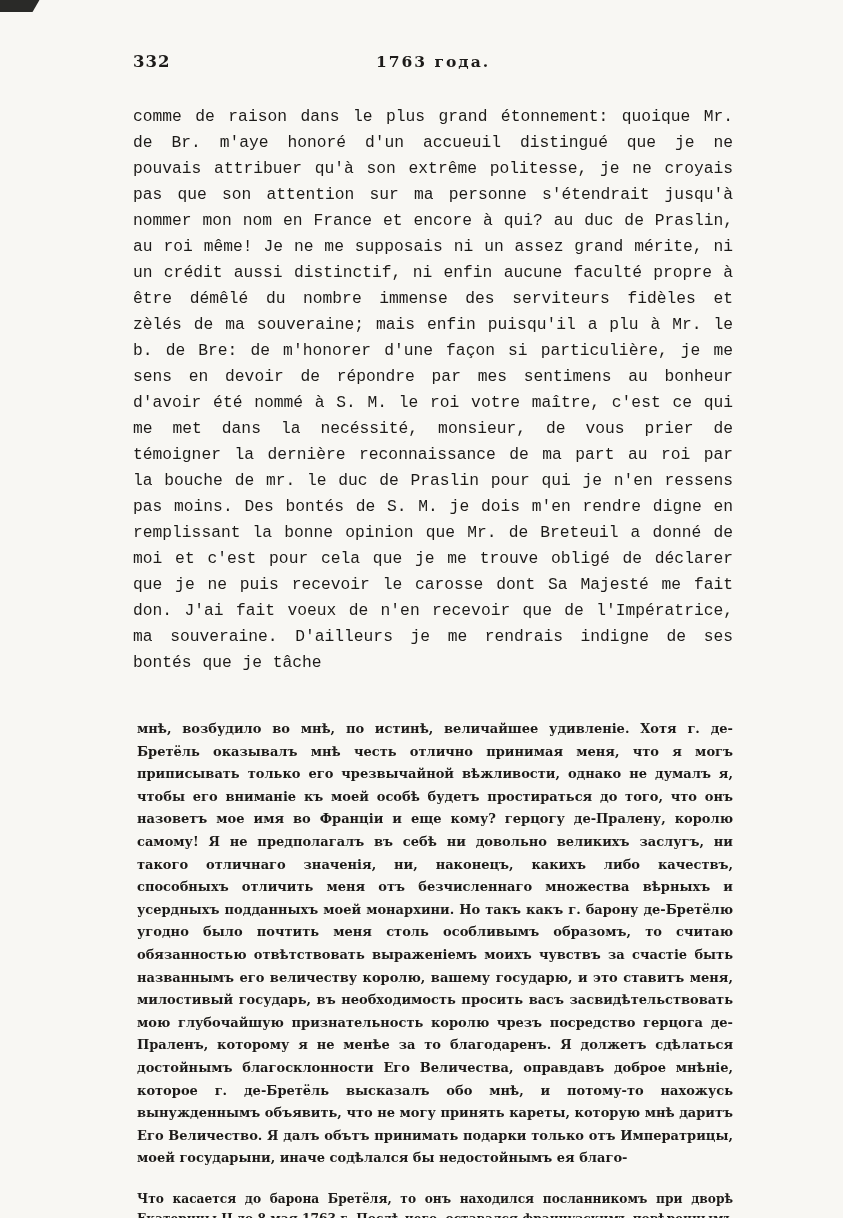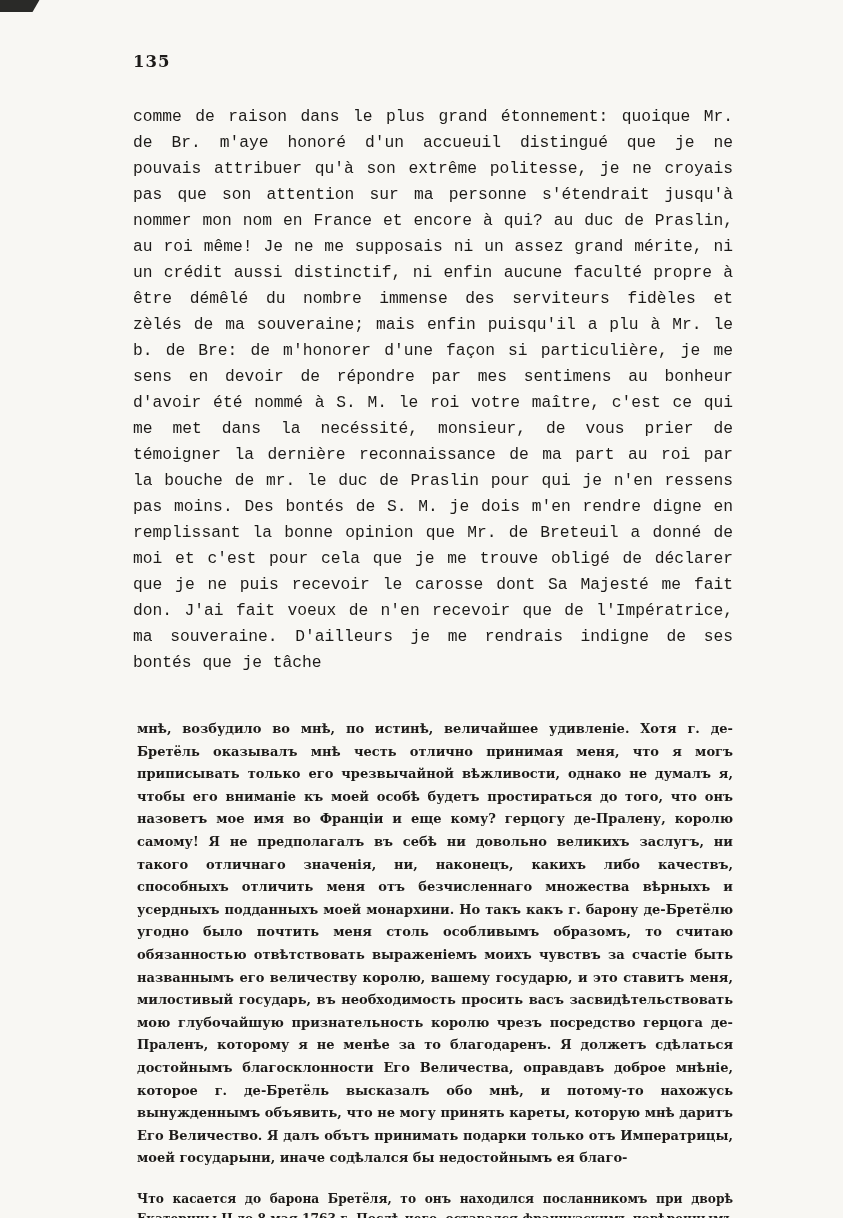--- a/index.html
+++ b/index.html
@@ -71,21 +71,22 @@
   }
 </style>
 </head>
 <body>
 
 <div class="page">
 
   <div class="scan-artifact"></div>
 
   <div class="page-header">
-    <span class="page-number">135</span>
+    <span class="page-number">332</span>
+    <span class="running-title">1763 года.</span>
   </div>
 
   <p class="french-text">comme de raison dans le plus grand étonnement: quoique Mr. de Br. m'aye honoré d'un accueuil distingué que je ne pouvais attribuer qu'à son extrême politesse, je ne croyais pas que son attention sur ma personne s'étendrait jusqu'à nommer mon nom en France et encore à qui? au duc de Praslin, au roi même! Je ne me supposais ni un assez grand mérite, ni un crédit aussi distinctif, ni enfin aucune faculté propre à être démêlé du nombre immense des serviteurs fidèles et zèlés de ma souveraine; mais enfin puisqu'il a plu à Mr. le b. de Bre: de m'honorer d'une façon si particulière, je me sens en devoir de répondre par mes sentimens au bonheur d'avoir été nommé à S. M. le roi votre maître, c'est ce qui me met dans la necéssité, monsieur, de vous prier de témoigner la dernière reconnaissance de ma part au roi par la bouche de mr. le duc de Praslin pour qui je n'en ressens pas moins. Des bontés de S. M. je dois m'en rendre digne en remplissant la bonne opinion que Mr. de Breteuil a donné de moi et c'est pour cela que je me trouve obligé de déclarer que je ne puis recevoir le carosse dont Sa Majesté me fait don. J'ai fait voeux de n'en recevoir que de l'Impératrice, ma souveraine. D'ailleurs je me rendrais indigne de ses bontés que je tâche</p>
 
   <p class="russian-text">мнѣ, возбудило во мнѣ, по истинѣ, величайшее удивленіе. Хотя г. де-Бретёль оказывалъ мнѣ честь отлично принимая меня, что я могъ приписывать только его чрезвычайной вѣжливости, однако не думалъ я, чтобы его вниманіе къ моей особѣ будетъ простираться до того, что онъ назоветъ мое имя во Франціи и еще кому? герцогу де-Пралену, королю самому! Я не предполагалъ въ себѣ ни довольно великихъ заслугъ, ни такого отличнаго значенія, ни, наконецъ, какихъ либо качествъ, способныхъ отличить меня отъ безчисленнаго множества вѣрныхъ и усердныхъ подданныхъ моей монархини. Но такъ какъ г. барону де-Бретёлю угодно было почтить меня столь особливымъ образомъ, то считаю обязанностью отвѣтствовать выраженіемъ моихъ чувствъ за счастіе быть названнымъ его величеству королю, вашему государю, и это ставитъ меня, милостивый государь, въ необходимость просить васъ засвидѣтельствовать мою глубочайшую признательность королю чрезъ посредство герцога де-Праленъ, которому я не менѣе за то благодаренъ. Я должетъ сдѣлаться достойнымъ благосклонности Его Величества, оправдавъ доброе мнѣніе, которое г. де-Бретёль высказалъ обо мнѣ, и потому-то нахожусь вынужденнымъ объявить, что не могу принять кареты, которую мнѣ даритъ Его Величество. Я далъ обътъ принимать подарки только отъ Императрицы, моей государыни, иначе содѣлался бы недостойнымъ ея благо-</p>
 
   <p class="footnote-text">Что касается до барона Бретёля, то онъ находился посланникомъ при дворѣ Екатерины II до 8 мая 1763 г. Послѣ него, оставался французскимъ повѣреннымъ въ дѣлахъ Беранже (С. Петербургскія Вѣдомости 1763 г., № 43). Въ бумагахъ Екатерины II есть примѣръ, что она писала одно письмы къ принцу Генриху прусскому отъ имени графа Григорія Орлова. Кажется, не будетъ ошибки, если признать, что и помѣщенное здѣсь письмо предназначалось послать отъ графа же Орлова къ Беранже. Время написанія его опредѣляется вышеприведенными извѣстіями.</p>
 
 </div>
 

